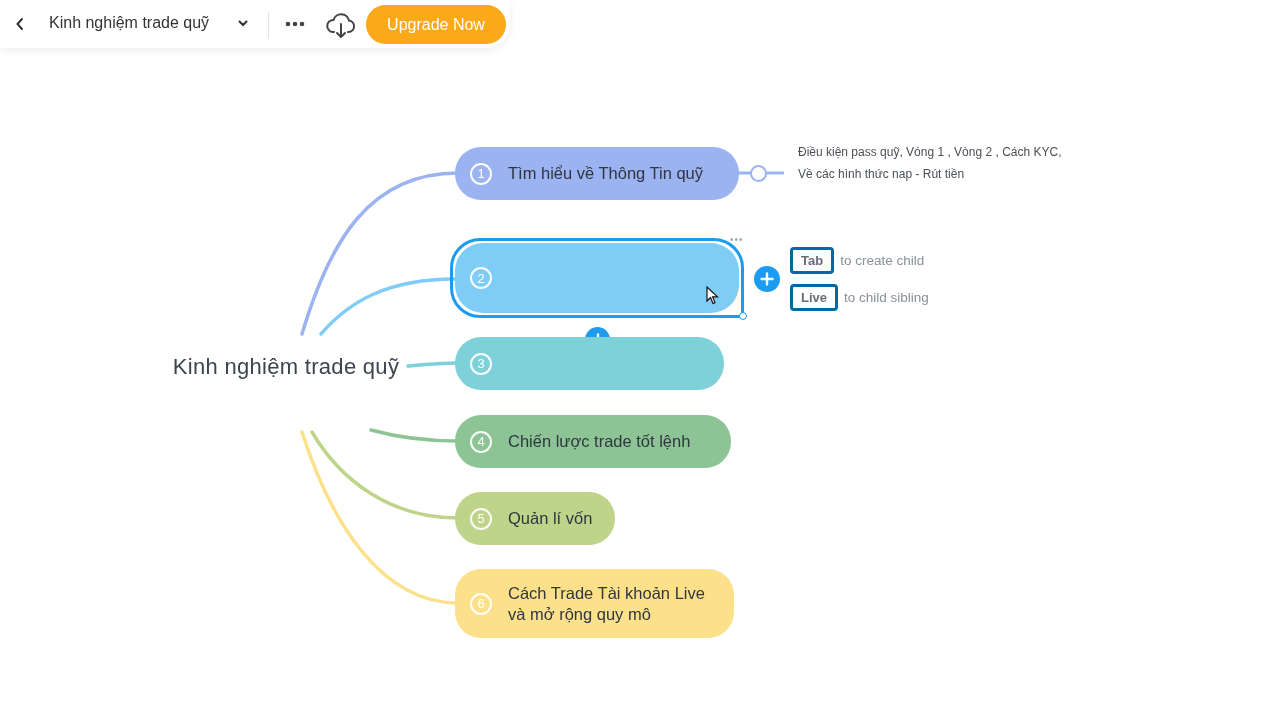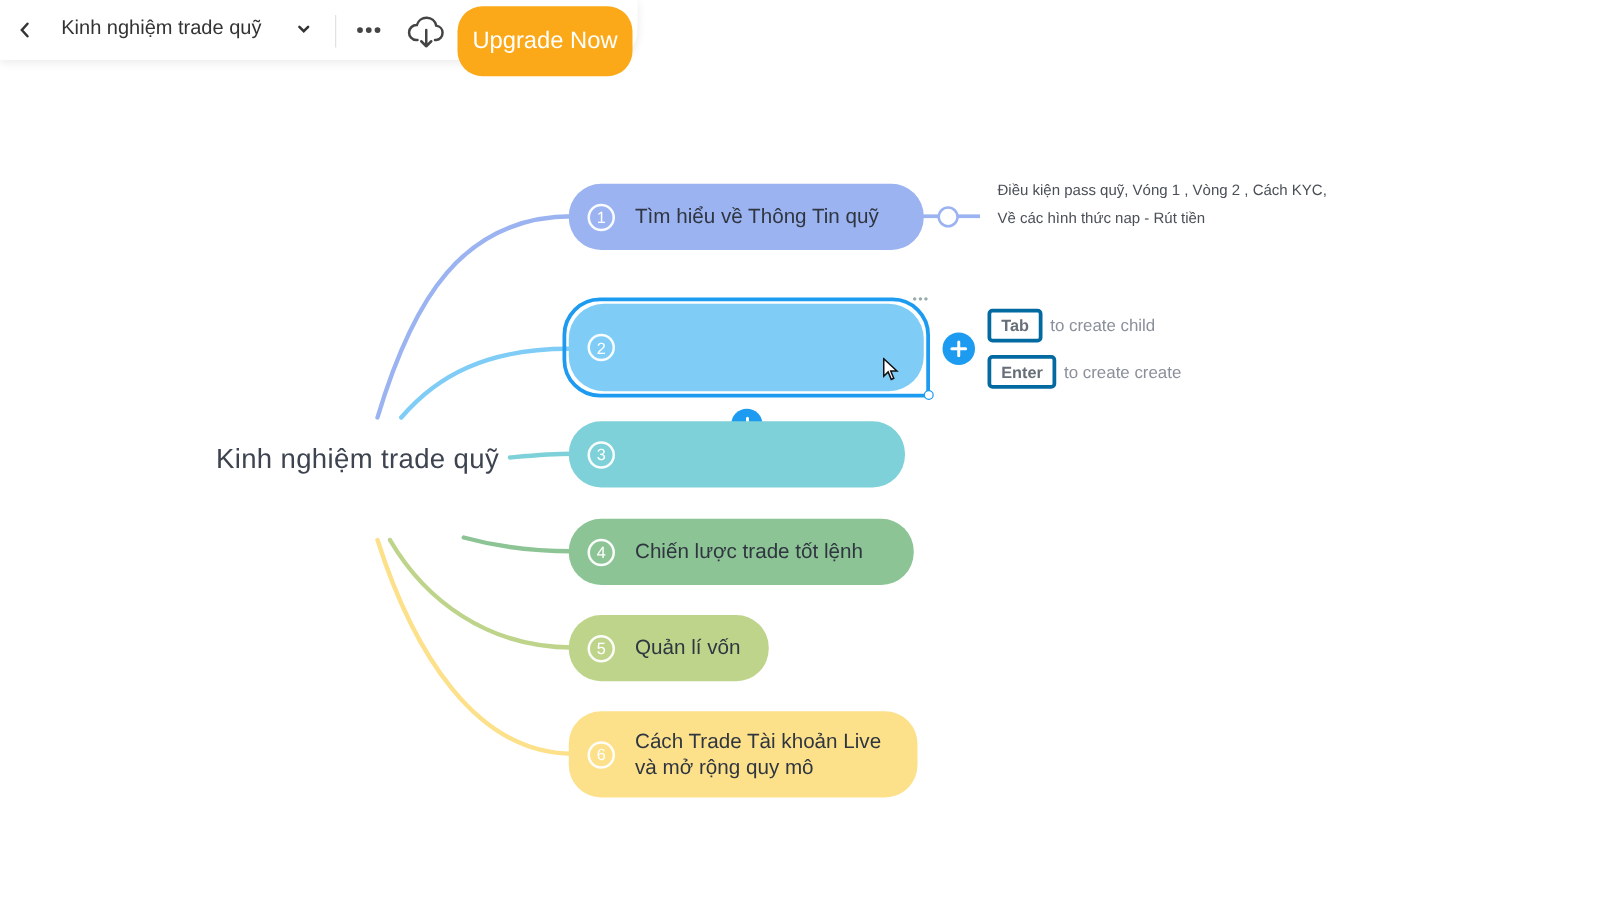--- a/index.html
+++ b/index.html
@@ -8,22 +8,22 @@
   .toolbar { position:absolute; left:0; top:0; width:510px; height:48px; background:#fff;
              border-radius:0 0 24px 0; box-shadow:0 2px 8px rgba(0,0,0,0.08);
              display:flex; align-items:center; }
   .back-btn { position:absolute; left:10px; top:12px; width:20px; height:24px; display:flex;
               align-items:center; justify-content:center; cursor:pointer; }
   .doc-title { position:absolute; left:49px; top:14px; font-size:16px; color:#333; white-space:nowrap; }
   .title-caret { position:absolute; left:236px; top:16px; width:14px; height:14px; cursor:pointer; }
   .tb-divider { position:absolute; left:268px; top:12px; width:1px; height:26px; background:#e2e2e2; }
   .more-btn { position:absolute; left:282px; top:14px; width:26px; height:20px; cursor:pointer; }
   .cloud-btn { position:absolute; left:325px; top:10px; width:32px; height:30px; cursor:pointer; }
-  .upgrade-btn { position:absolute; left:366px; top:5px; width:140px; height:56px; border-radius:20px;
-                 background:#fba919; color:#fff; font-size:19px; border:none; display:flex;
+  .upgrade-btn { position:absolute; left:366px; top:5px; width:140px; height:39px; border-radius:20px;
+                 background:#fba919; color:#fff; font-size:16px; border:none; display:flex;
                  align-items:center; justify-content:center; cursor:pointer; }
   svg.links { position:absolute; left:0; top:0; width:1280px; height:720px; pointer-events:none; }
   .root { position:absolute; left:170px; top:352px; width:232px; text-align:center; font-size:22px;
           color:#3d4450; line-height:30px; letter-spacing:0.3px; }
   .node { position:absolute; border-radius:26px; display:flex; align-items:center; cursor:pointer;
           color:#2f3640; font-size:16.5px; line-height:21px; }
   .node .num { position:absolute; left:15px; top:50%; margin-top:-11px; width:18px; height:18px;
                border:2px solid rgba(255,255,255,0.95); border-radius:50%; color:#fff;
                font-size:13px; display:flex; align-items:center; justify-content:center; }
   .node .label { position:absolute; left:53px; right:8px; }
@@ -113,22 +113,22 @@
 </div>
 <svg class="cursor" viewBox="0 0 14 20">
   <path d="M1 1 L1 15 L4.5 11.5 L7 17.5 L9 16.6 L6.6 10.8 L11.5 10.8 Z" fill="#fff" stroke="#111" stroke-width="1.2"></path>
 </svg>
 
 <div class="hint" style="left:790px; top:247px;">
   <span class="kbd">Tab</span>
   <span>to create child</span>
 </div>
 <div class="hint" style="left:790px; top:284px;">
-  <span class="kbd">Enter</span>
-  <span>to create create</span>
+  <span class="kbd">Live</span>
+  <span>to child sibling</span>
 </div>
 
 <div class="node" style="left:455px; top:337px; width:269px; height:53px; background:#7fd1d9;">
   <span class="num">3</span>
 </div>
 
 <div class="node" style="left:455px; top:415px; width:276px; height:53px; background:#8dc495;">
   <span class="num">4</span>
   <span class="label">Chiến lược trade tốt lệnh</span>
 </div>

